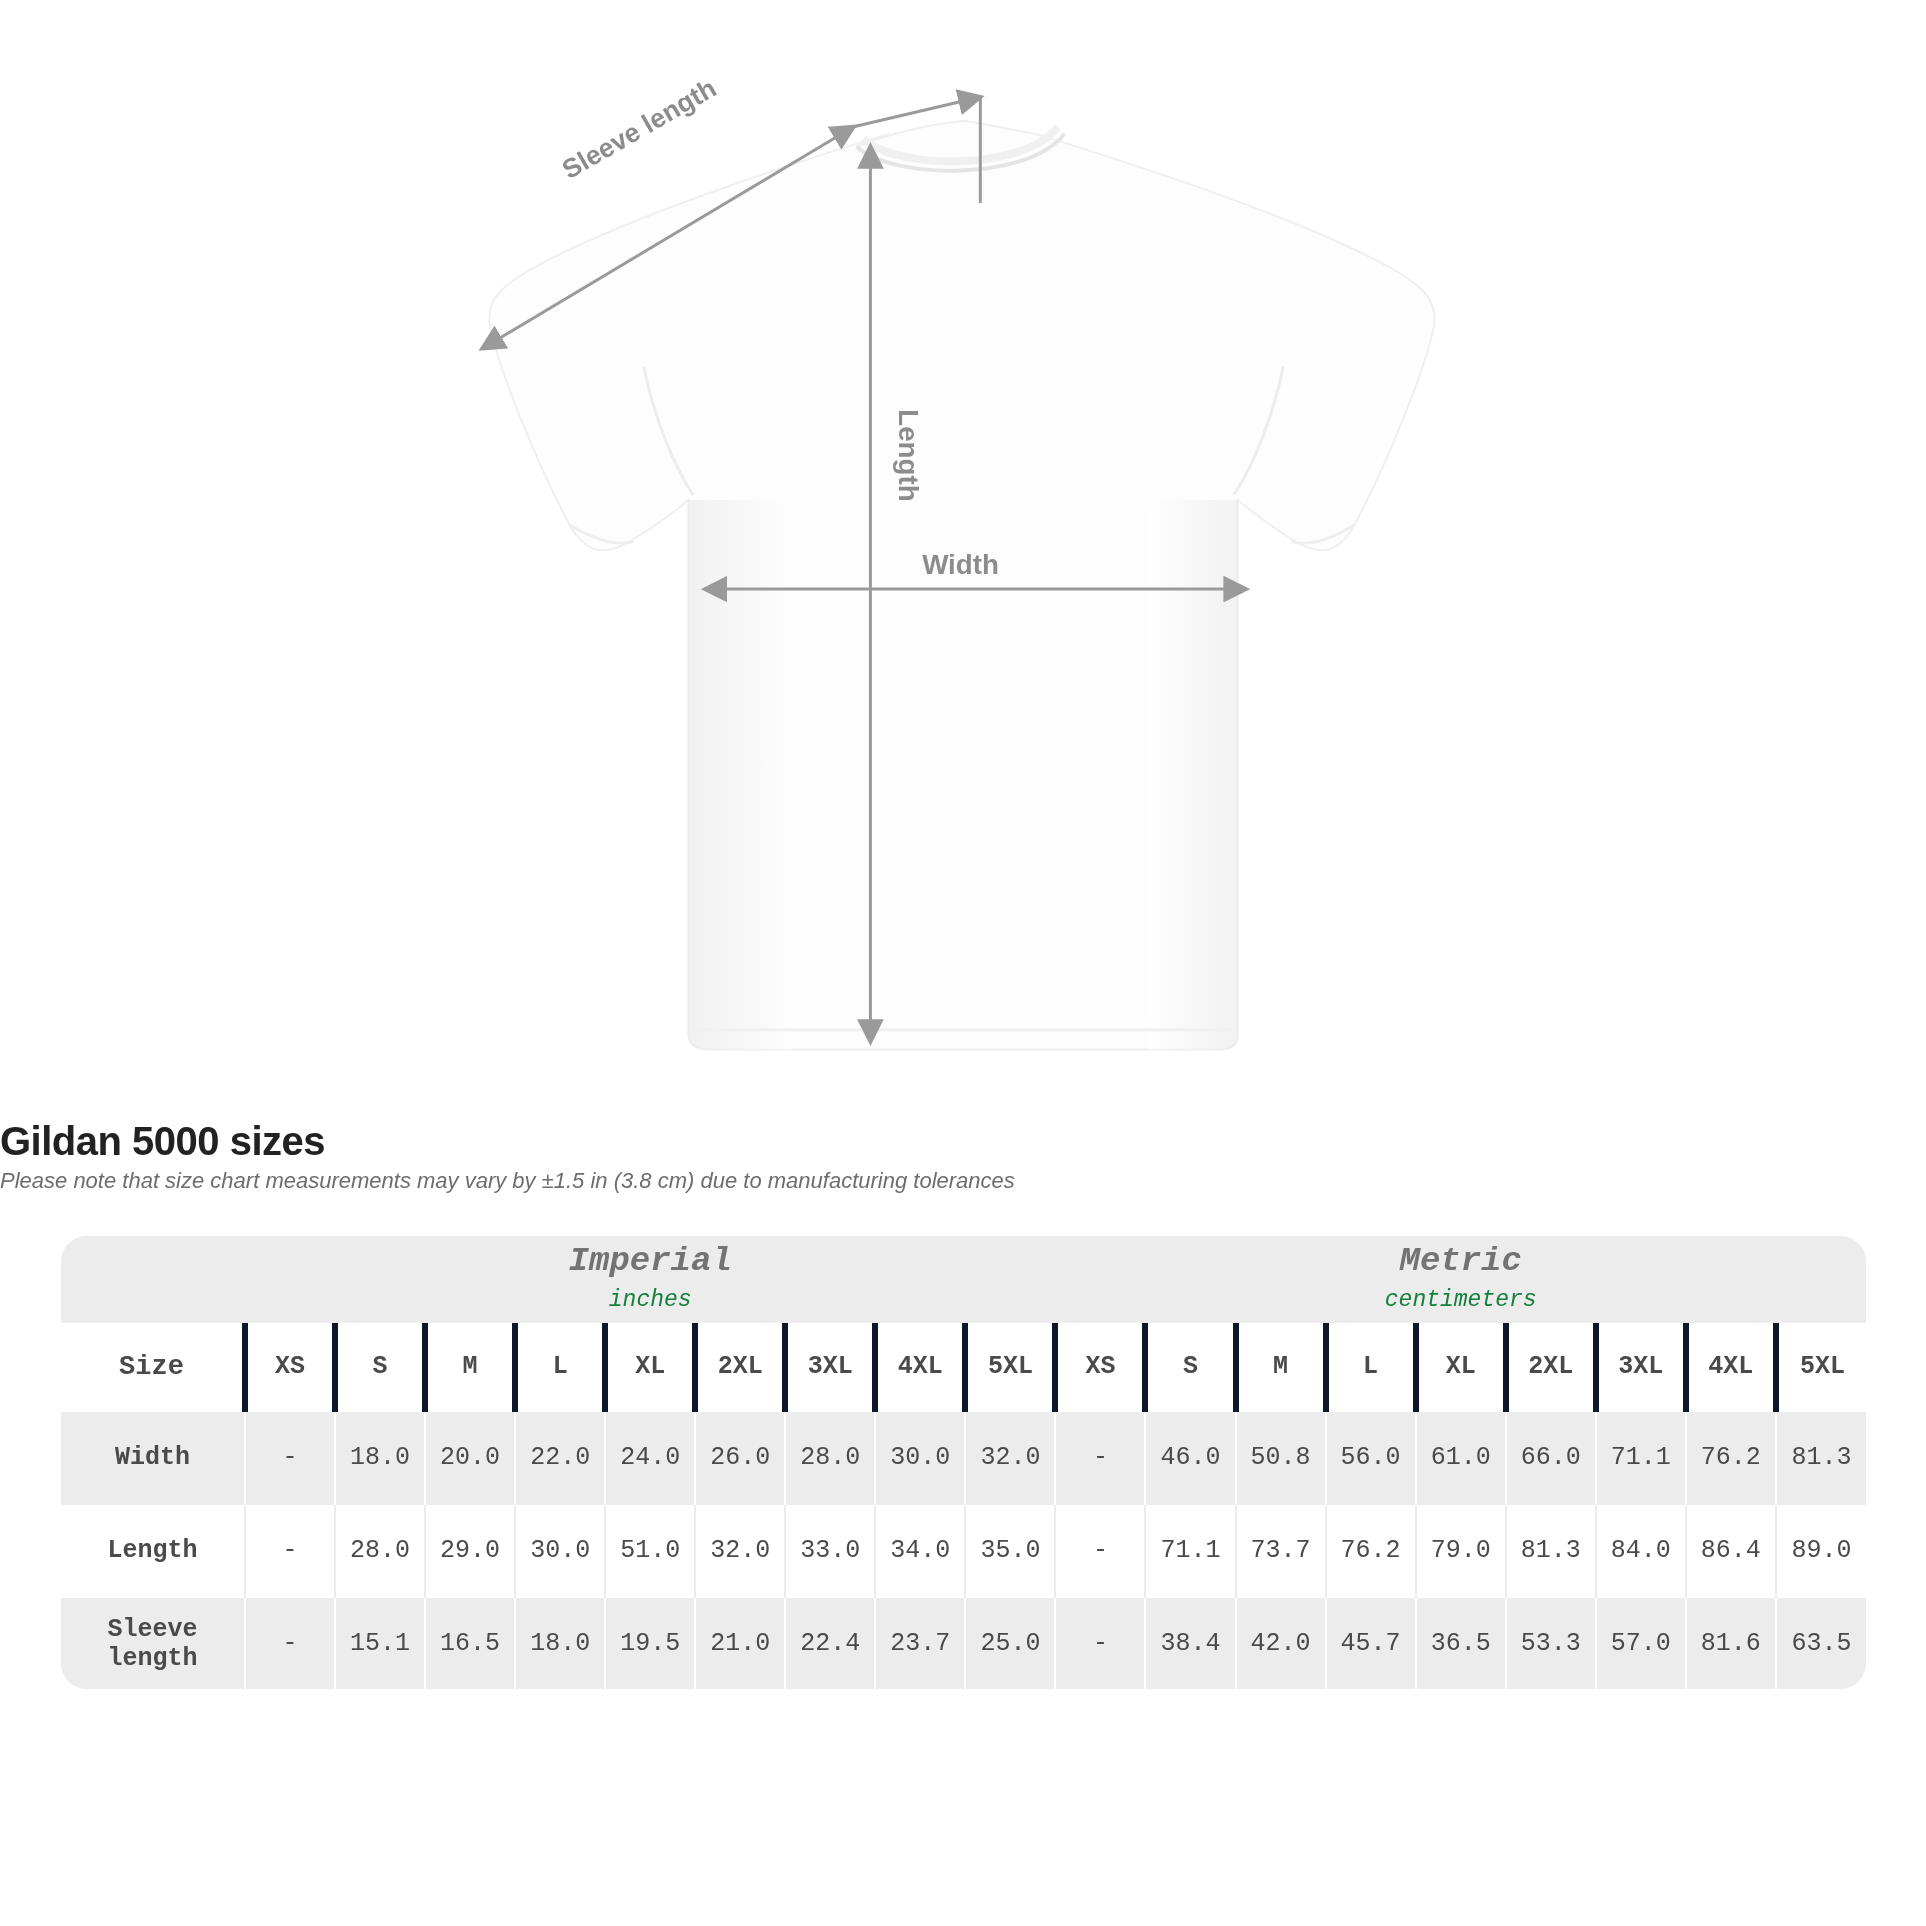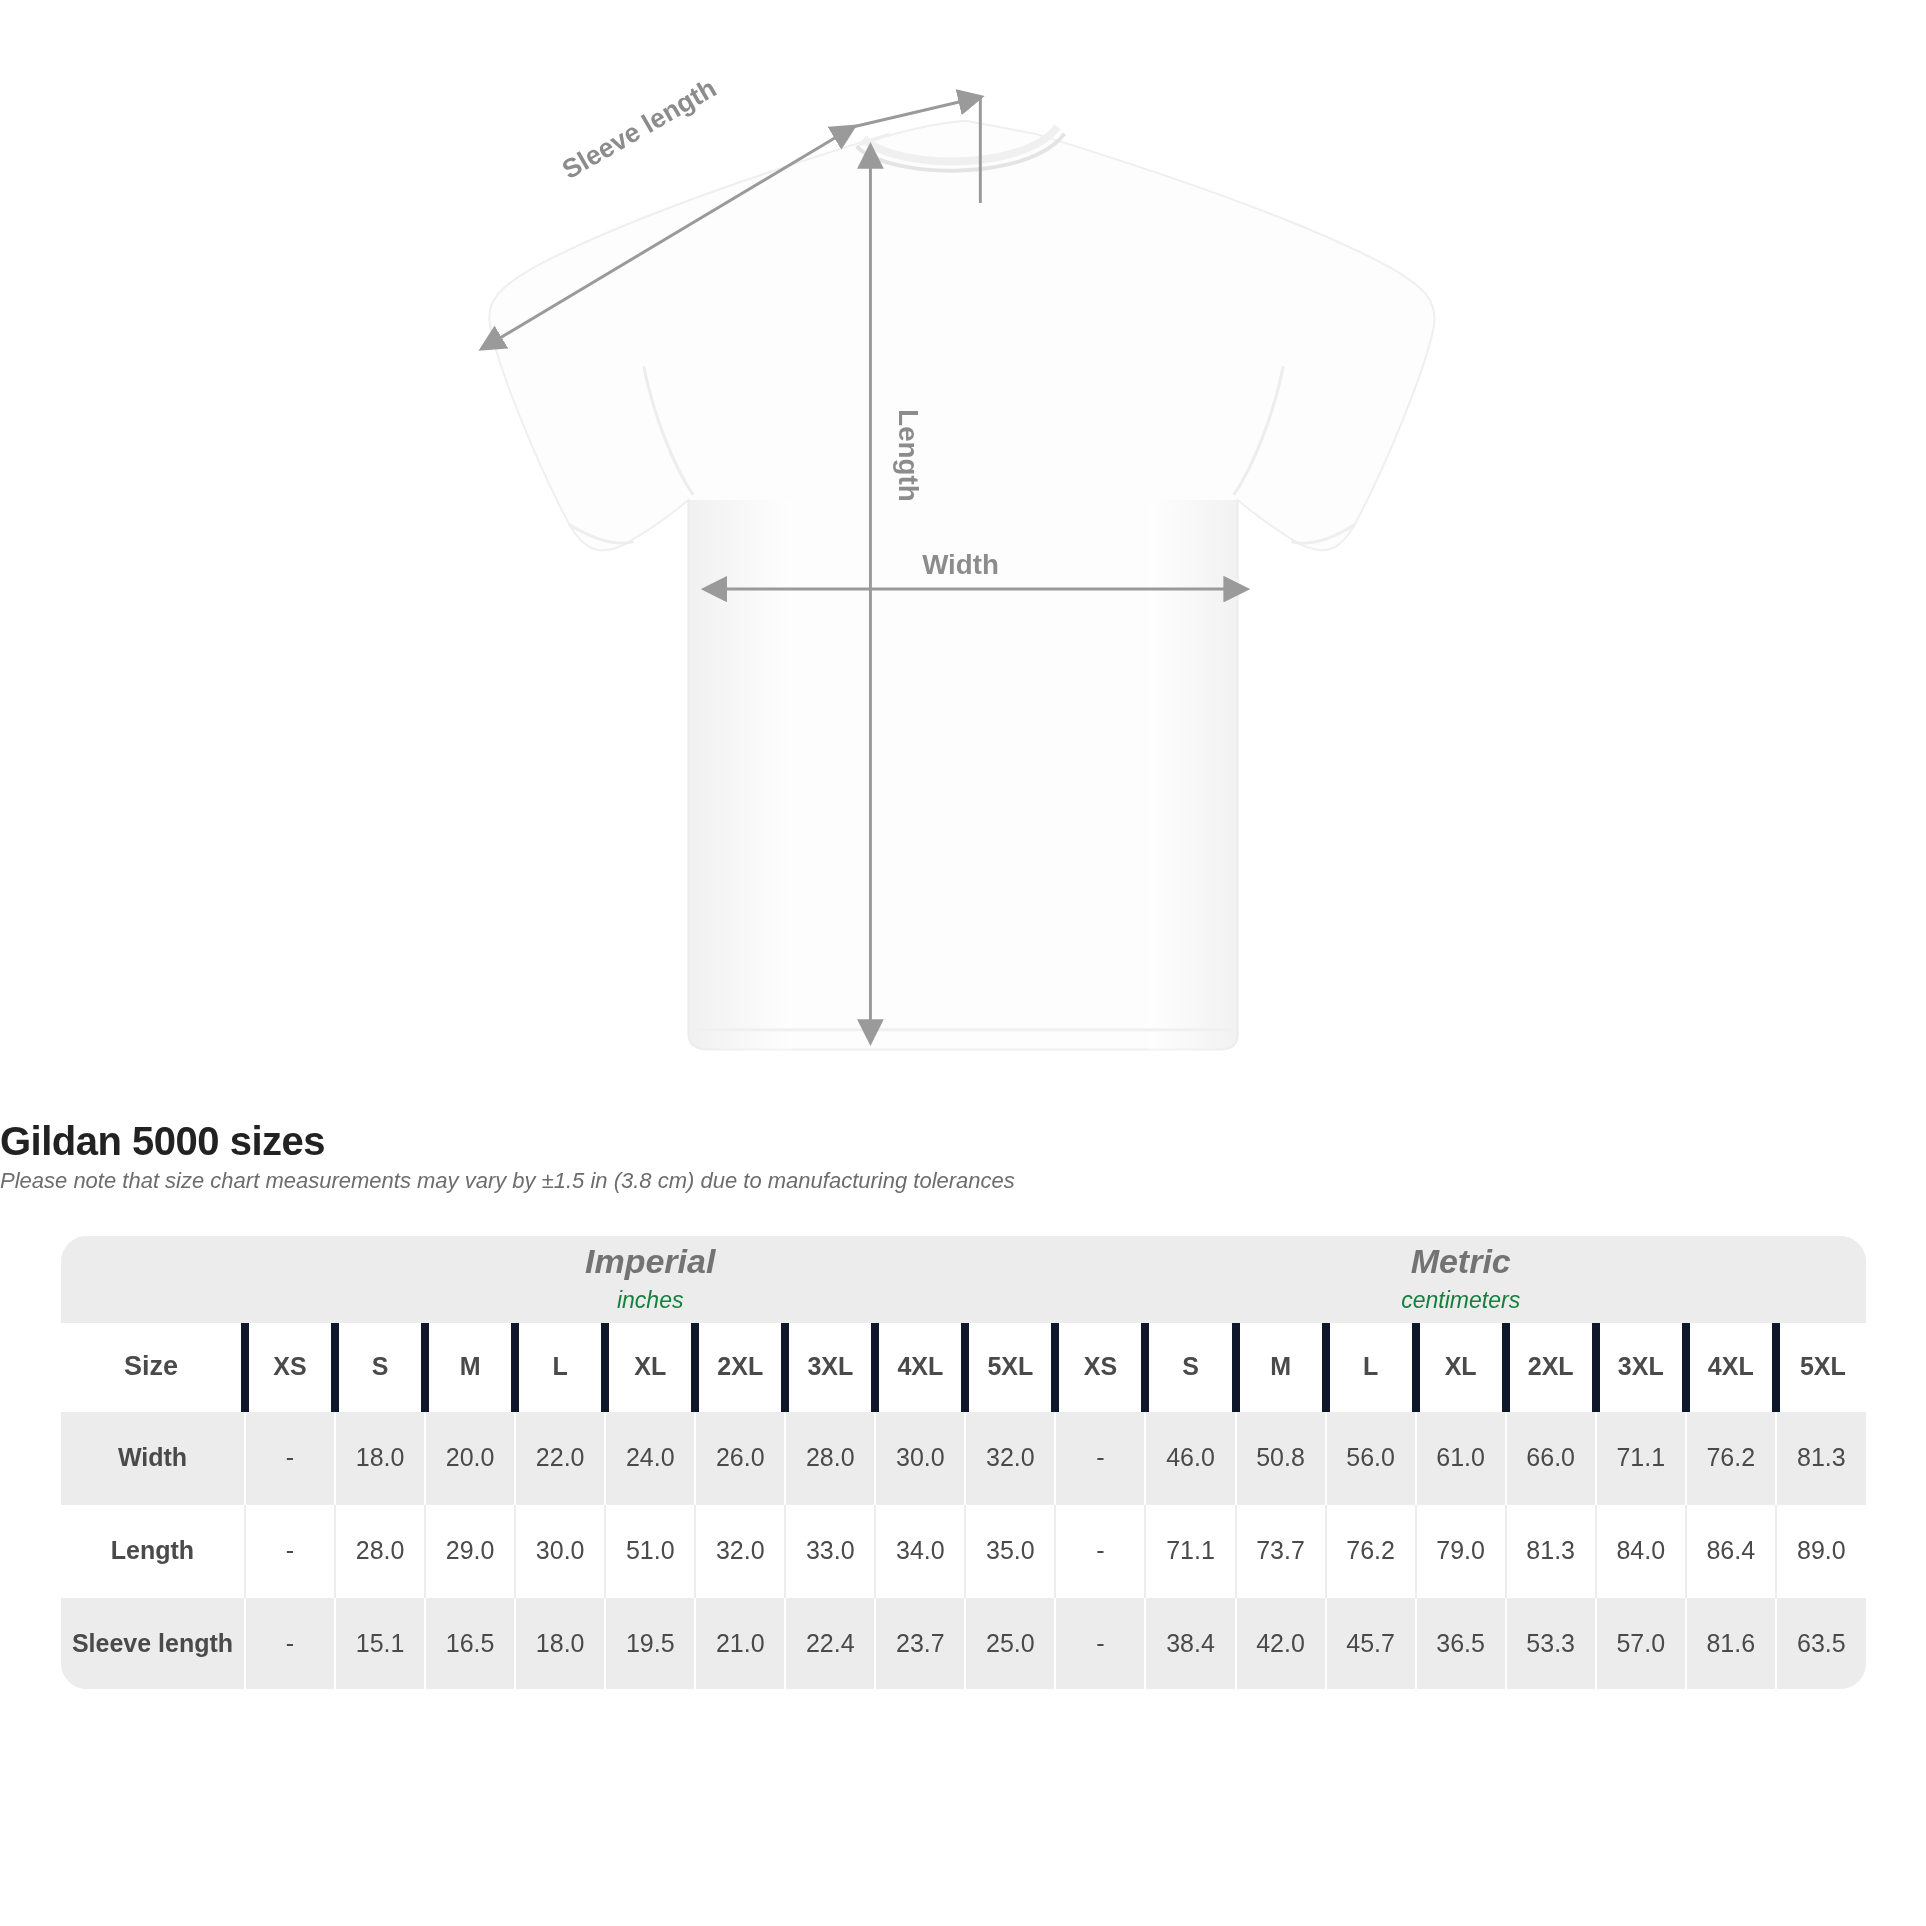--- a/index.html
+++ b/index.html
@@ -46,20 +46,21 @@
     color: #6d6d6d;
     margin-top: 4px;
   }
 
   
   .table-wrap {
     margin: 42px 61px 0 61px;
     border-radius: 26px;
     overflow: hidden;
     background: #ececec;
+    font-family: Liberation Mono, monospace;
   }
   table.size-table {
     border-collapse: collapse;
     width: 100%;
     table-layout: fixed;
   }
   table.size-table td, table.size-table th {
     text-align: center;
     vertical-align: middle;
     font-size: 25px;
@@ -85,21 +86,21 @@
     font-style: italic;
     color: #15803d;
     line-height: 1.6;
   }
   
   .size-head td {
     background: #ffffff;
     font-weight: bold;
     color: #4d4d4d;
     font-size: 26px;
-    border-right: 8px solid #0f172a;
+    border-right: 6px solid #0f172a;
     height: 99px;
   }
   .size-head td:last-child { border-right: none; }
   .size-head td.label-cell { font-size: 27px; }
 
   
   tr.data-row td {
     border-right: 2px solid #ffffff;
     border-top: 2px solid #ffffff;
     height: 91px;

